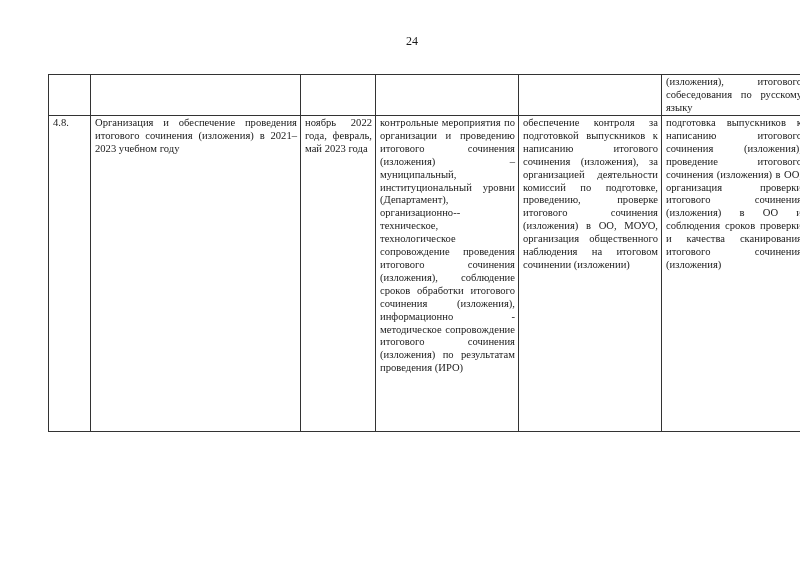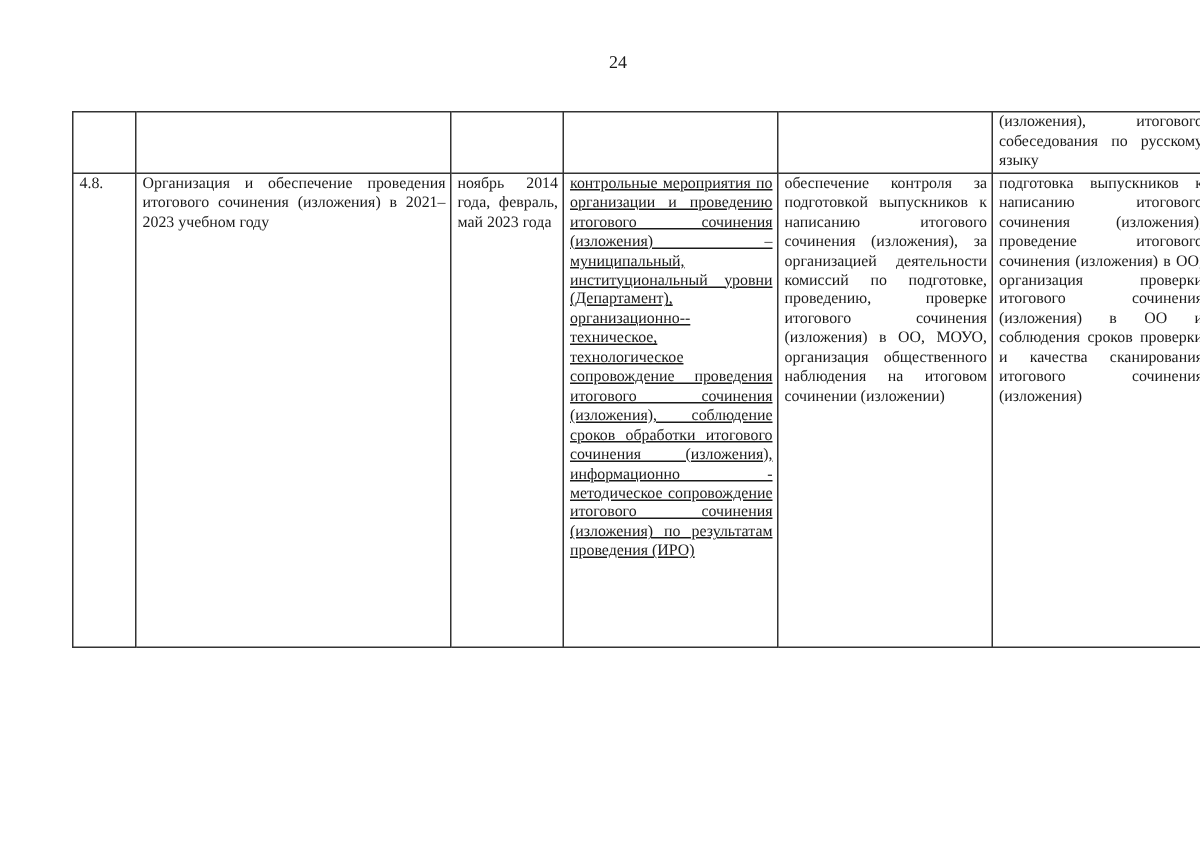--- a/index.html
+++ b/index.html
@@ -39,21 +39,21 @@
       vertical-align: top;
       padding: 1px 3px 0 4px;
       text-align: justify;
       text-align-last: left;
       word-wrap: break-word;
       hyphens: none;
     }
     td.c-num { width: 34px; text-align: center; text-align-last: center; padding: 1px 2px 0 2px; }
     td.c-name { width: 202px; }
     td.c-date { width: 67px; text-align: center; text-align-last: center; padding: 1px 2px 0 2px; }
-    td.c-reg  { width: 135px; text-decoration: underline; }
+    td.c-reg  { width: 135px; }
     td.c-mun  { width: 135px; margin-left: 40px; }
     td.c-oo   { width: 136px; }
     tr.row-cont td { height: 39px; }
     tr.row-main td { height: 314px; }
     .cell-text { display: block; }
   </style>
 </head>
 <body>
 
 <div class="page-number">24</div>
@@ -81,21 +81,21 @@
       </td>
     </tr>
     <tr class="row-main">
       <td class="c-num">
         <span class="cell-text">4.8.</span>
       </td>
       <td class="c-name">
         <span class="cell-text">Организация и обеспечение проведения итогового сочинения (изложения) в 2021–2023 учебном году</span>
       </td>
       <td class="c-date">
-        <span class="cell-text">ноябрь 2014 года, февраль, май 2023 года</span>
+        <span class="cell-text">ноябрь 2022 года, февраль, май 2023 года</span>
       </td>
       <td class="c-reg">
         <span class="cell-text">контрольные мероприятия по организации и проведению итогового сочинения (изложения) – муниципальный, институциональный уровни (Департамент), организационно-- техническое, технологическое сопровождение проведения итогового сочинения (изложения), соблюдение сроков обработки итогового сочинения (изложения), информационно - методическое сопровождение итогового сочинения (изложения) по результатам проведения (ИРО)</span>
       </td>
       <td class="c-mun">
         <span class="cell-text">обеспечение контроля за подготовкой выпускников к написанию итогового сочинения (изложения), за организацией деятельности комиссий по подготовке, проведению, проверке итогового сочинения (изложения) в ОО, МОУО, организация общественного наблюдения на итоговом сочинении (изложении)</span>
       </td>
       <td class="c-oo">
         <span class="cell-text">подготовка выпускников к написанию итогового сочинения (изложения), проведение итогового сочинения (изложения) в ОО, организация проверки итогового сочинения (изложения) в ОО и соблюдения сроков проверки и качества сканирования итогового сочинения (изложения)</span>
       </td>

